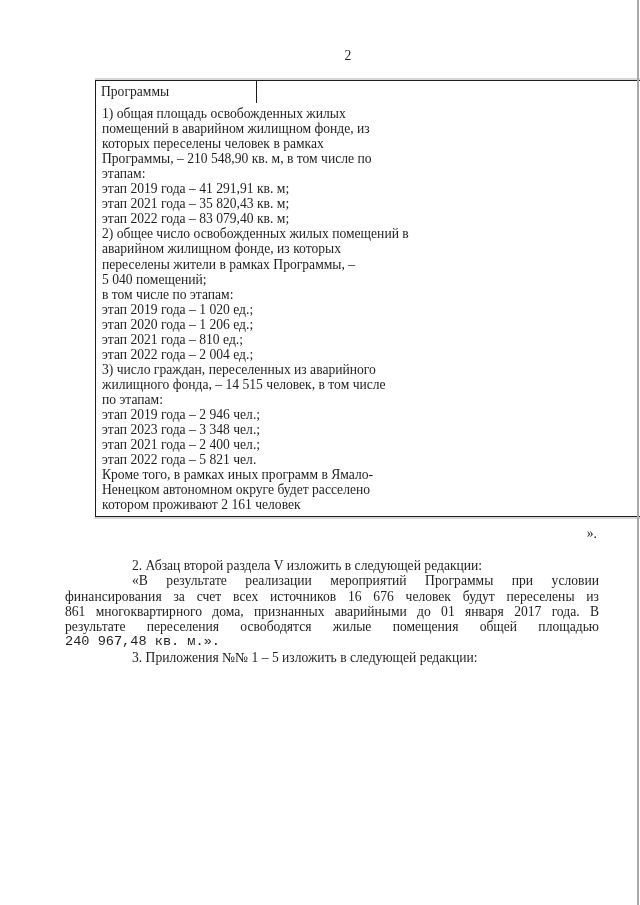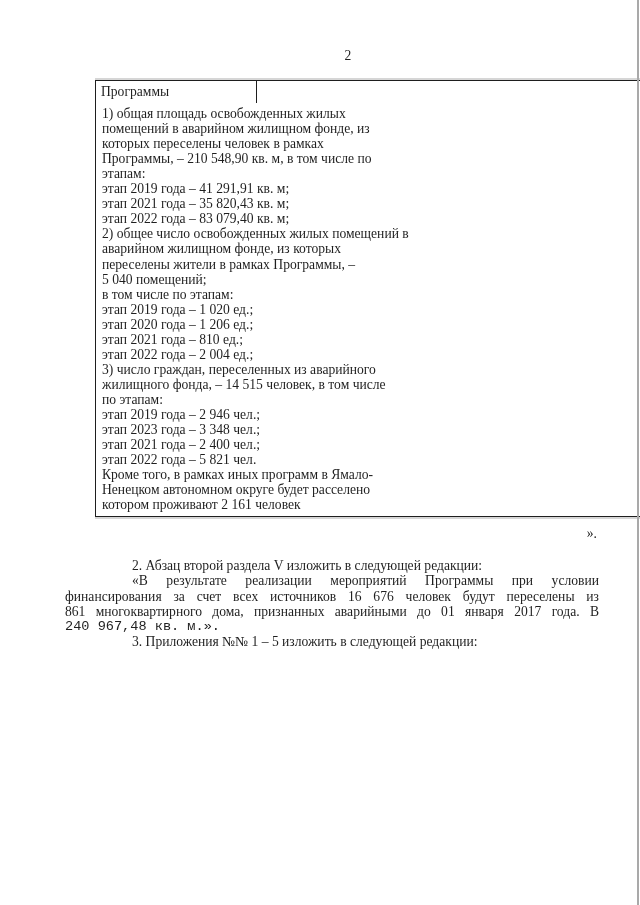--- a/index.html
+++ b/index.html
@@ -113,18 +113,19 @@
 </div>
 
 <div class="closing-mark">».</div>
 
 <div class="body-text">
   <div class="indent-line">2. Абзац второй раздела V изложить в следующей редакции:</div>
   <div class="justified">
       <div class="line">«В результате реализации мероприятий Программы при условии</div>
       <div class="line">финансирования за счет всех источников 16 676 человек будут переселены из</div>
       <div class="line">861 многоквартирного дома, признанных аварийными до 01 января 2017 года. В</div>
+      <div class="line">результате переселения освободятся жилые помещения общей площадью</div>
       <div class="line">240 967,48 кв. м.».</div>
     </div>
   <div class="indent-line">3. Приложения №№ 1 – 5 изложить в следующей редакции:</div>
 </div>
 
 <div class="page-edge"></div>
 
 </body></html>

